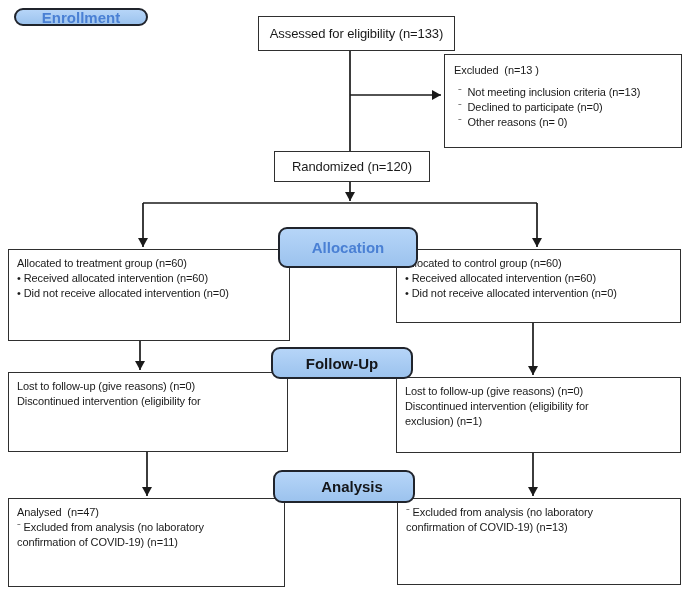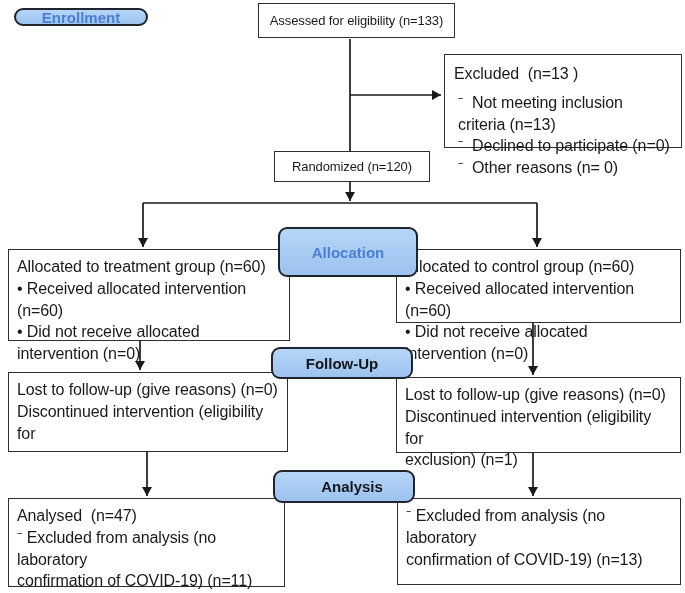--- a/index.html
+++ b/index.html
@@ -10,21 +10,21 @@
     font-family:"Liberation Sans", sans-serif;
     color:#1a1a1a;
     overflow:hidden;
   }
   #connectors{position:absolute;left:0;top:0;z-index:1;}
   .box{
     position:absolute;
     background:#ffffff;
     border:1.6px solid #2f2f2f;
     box-sizing:border-box;
-    font-size:16px;
+    font-size:11px;
     line-height:1.36;
     letter-spacing:-0.1px;
     z-index:2;
   }
   .box.center{
     display:flex;align-items:center;justify-content:center;
     text-align:center;
     font-size:13px;
   }
   .box.textblock{padding:6px 8px;}
@@ -68,21 +68,21 @@
     <line x1="143" y1="203" x2="143" y2="247" stroke="#1a1a1a" stroke-width="1.7" marker-end="url(#arrow)"></line>
     <line x1="537" y1="203" x2="537" y2="247" stroke="#1a1a1a" stroke-width="1.7" marker-end="url(#arrow)"></line>
 
     <line x1="140" y1="322" x2="140" y2="370" stroke="#1a1a1a" stroke-width="1.7" marker-end="url(#arrow)"></line>
     <line x1="533" y1="323" x2="533" y2="375" stroke="#1a1a1a" stroke-width="1.7" marker-end="url(#arrow)"></line>
 
     <line x1="147" y1="452" x2="147" y2="496" stroke="#1a1a1a" stroke-width="1.7" marker-end="url(#arrow)"></line>
     <line x1="533" y1="453" x2="533" y2="496" stroke="#1a1a1a" stroke-width="1.7" marker-end="url(#arrow)"></line>
   </svg>
 
-  <div class="box center" style="left:258px;top:3px;width:197px;height:35px;">
+  <div class="box center" style="left:258px;top:16px;width:197px;height:35px;">
     <span>Assessed for eligibility (n=133)</span>
   </div>
 
   <div class="box textblock" style="left:444px;top:54px;width:238px;height:94px;padding:8px 9px;">
     <div class="excl-title line">Excluded  (n=13 )</div>
     <div class="excl-item line">⁻  Not meeting inclusion criteria (n=13)</div>
     <div class="excl-item line">⁻  Declined to participate (n=0)</div>
     <div class="excl-item line">⁻  Other reasons (n= 0)</div>
   </div>
 
@@ -121,21 +121,21 @@
 
   <div class="box textblock" style="left:397px;top:498px;width:284px;height:87px;">
     <div class="line">⁻ Excluded from analysis (no laboratory</div>
     <div class="line">confirmation of COVID-19) (n=13)</div>
   </div>
 
   <div class="badge blue-text" style="left:14px;top:8px;width:134px;height:18px;">
     <span>Enrollment</span>
   </div>
 
-  <div class="badge blue-text" style="left:278px;top:227px;width:140px;height:50px;justify-content:center;">
+  <div class="badge blue-text" style="left:278px;top:227px;width:140px;height:41px;justify-content:center;">
     <span>Allocation</span>
   </div>
 
   <div class="badge dark-text" style="left:271px;top:347px;width:142px;height:32px;">
     <span>Follow-Up</span>
   </div>
 
   <div class="badge dark-text" style="left:273px;top:470px;width:142px;height:33px;padding-left:16px;">
     <span>Analysis</span>
   </div>

